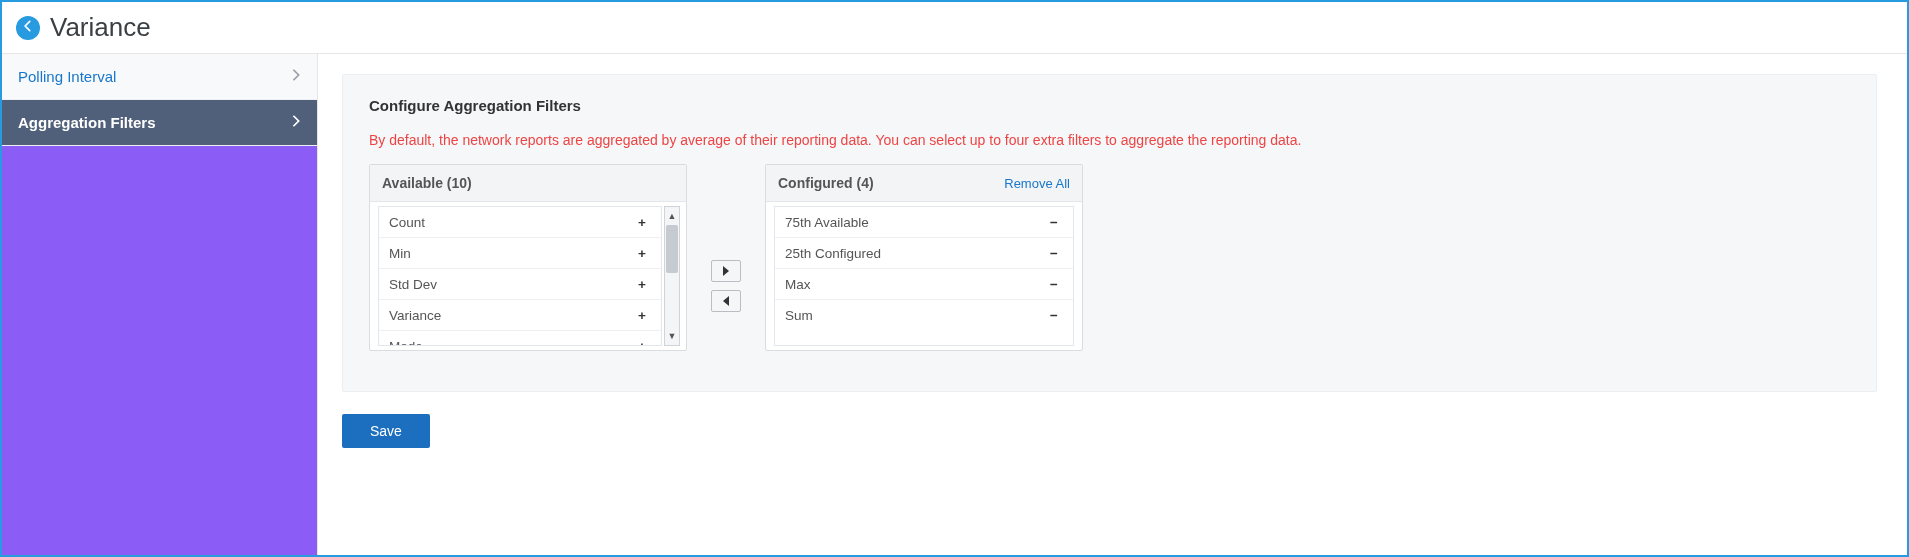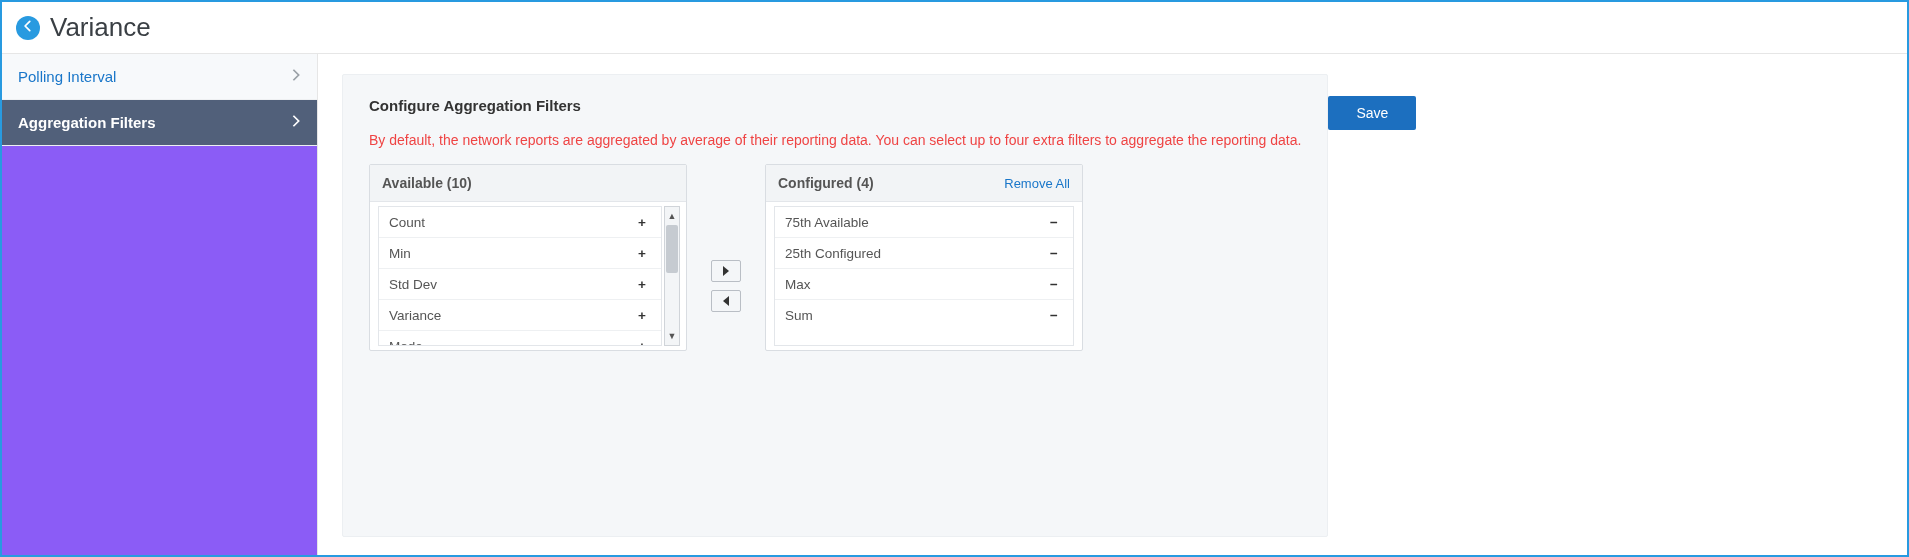--- a/index.html
+++ b/index.html
@@ -65,20 +65,21 @@
       color: #fff;
       font-weight: 600;
     }
     .side-item.active .chev { color: #fff; }
     .chev svg { width: 10px; height: 14px; }
     
     .main {
       flex: 1;
       padding: 20px 30px 20px 24px;
       display: flex;
+      flex-direction: column;
     }
     .panel {
       background: #f5f7f9;
       border: 1px solid #eceff2;
       padding: 22px 26px 40px 26px;
       border-radius: 2px;
     }
     .panel-title {
       font-weight: 700;
       color: #333;

